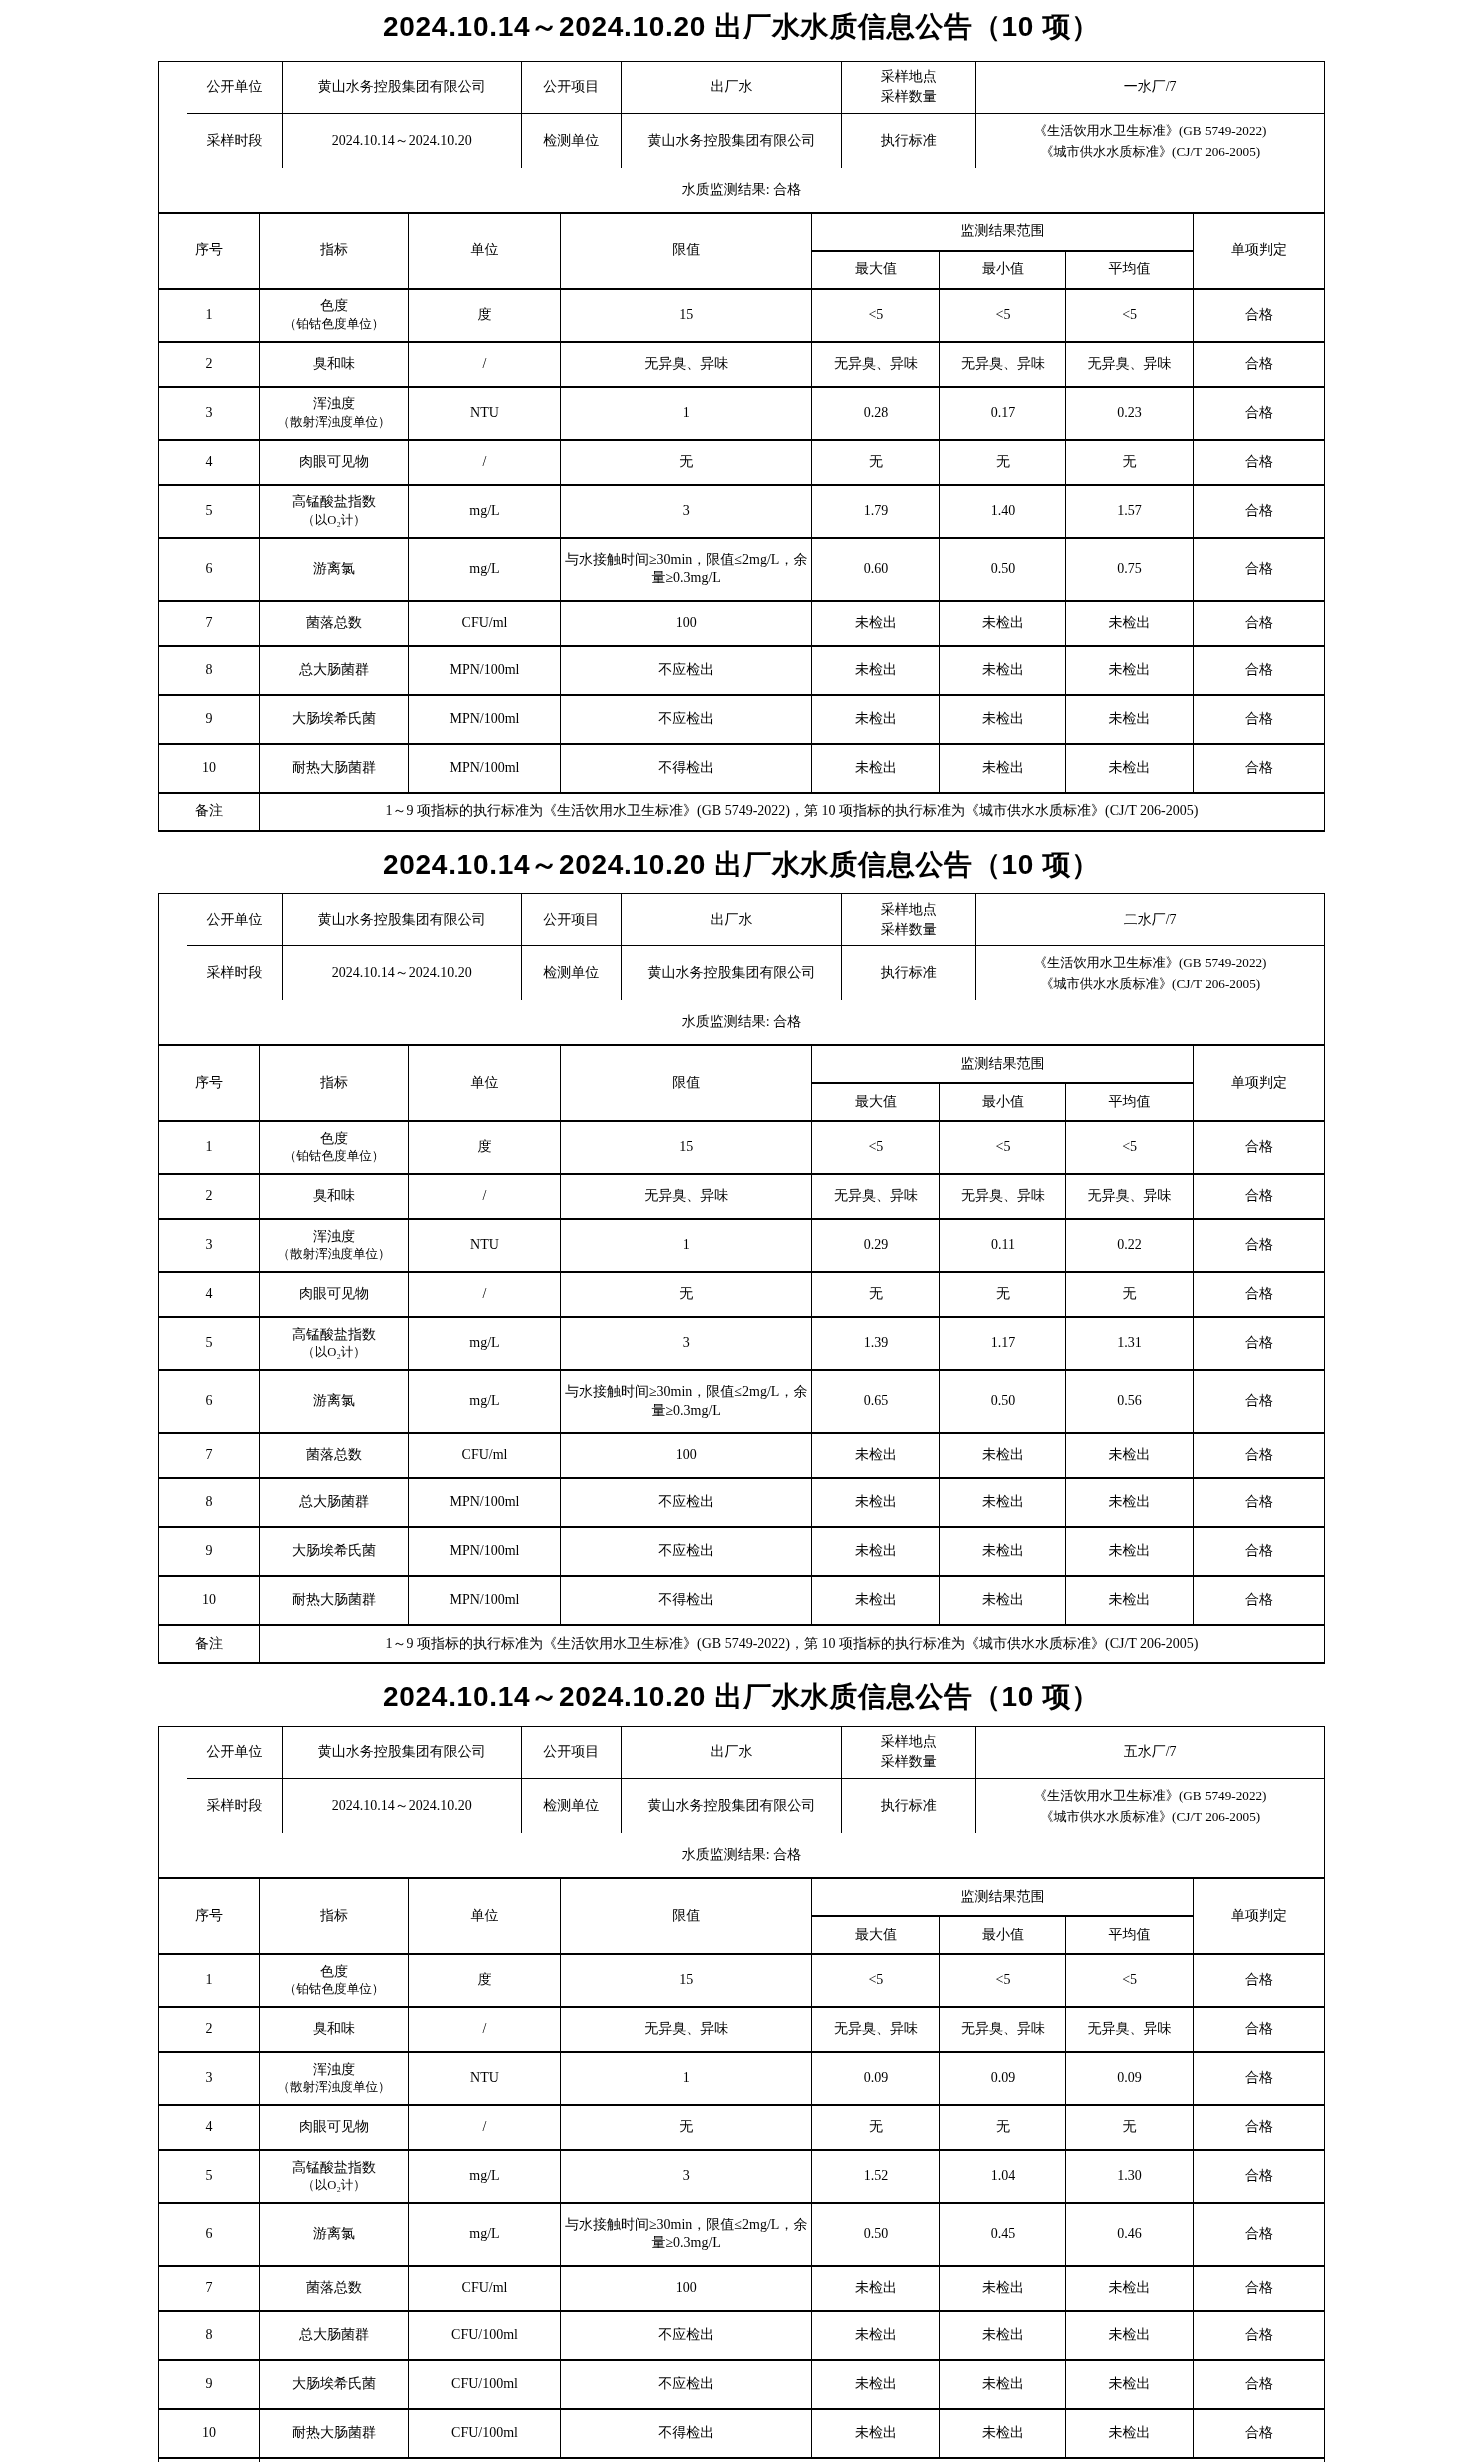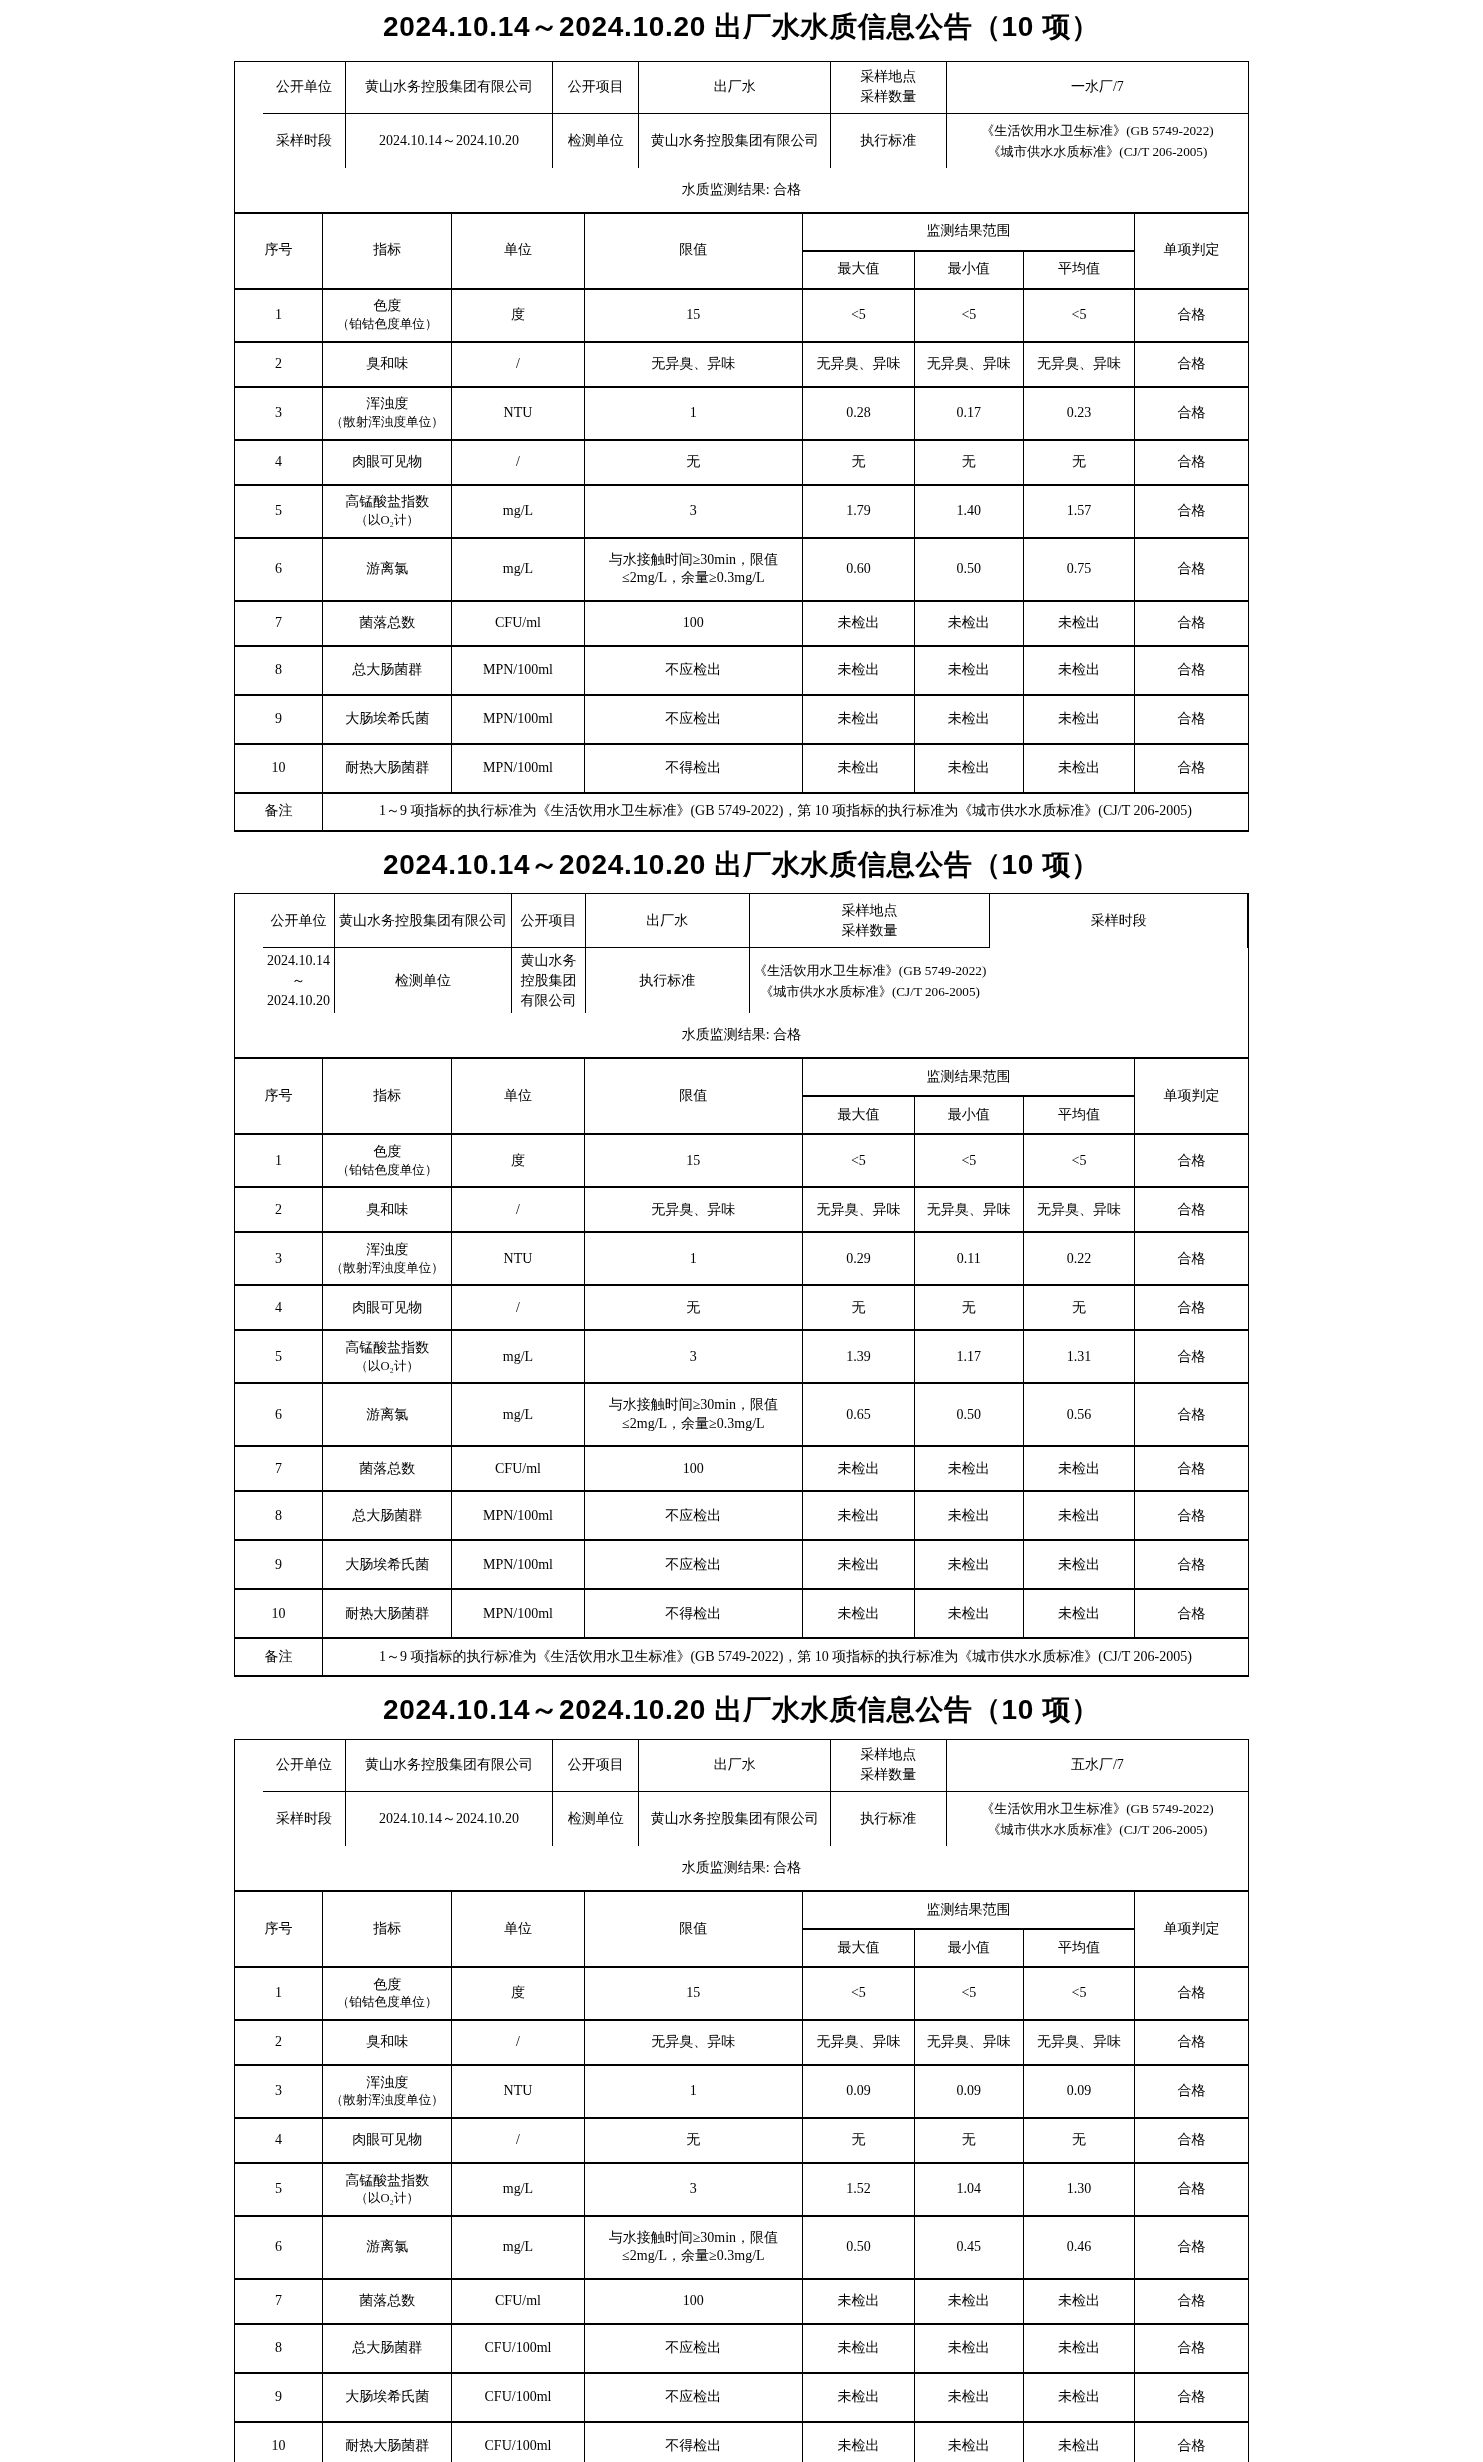--- a/index.html
+++ b/index.html
@@ -1,21 +1,21 @@
 <!DOCTYPE html>
 <html style="font-size:10.6px"><head>
 <meta charset="utf-8">
 <style>
   html, body { margin:0; padding:0; background:#ffffff; }
   body {
     width:1483px; min-height:2462px;
     font-family:"Liberation Serif","DejaVu Serif",serif;
     color:#000;
   }
-  .block { width:1015px; margin:4px auto; }
+  .block { width:1167px; margin:4px auto; }
   .doc-title {
     font-family:"Liberation Sans","DejaVu Sans",sans-serif;
     font-weight:bold; font-size:28px; line-height:32px;
     text-align:center; margin:17px 0 12.6px 0; letter-spacing:0.7px;
   }
   .block.first .doc-title { margin-top:10.6px; margin-bottom:18px; }
 
   
   .info {
     display:grid;
@@ -229,20 +229,21 @@
   <div class="sheet">
     <div class="info">
       <div class="cell row1">公开单位</div>
       <div class="cell row1">黄山水务控股集团有限公司</div>
       <div class="cell row1">公开项目</div>
       <div class="cell row1">出厂水</div>
       <div class="cell row1">
         <span>采样地点</span>
         <span>采样数量</span>
       </div>
+      <div class="cell row1 last">二水厂/7</div>
       <div class="cell row2">采样时段</div>
       <div class="cell row2">2024.10.14～2024.10.20</div>
       <div class="cell row2">检测单位</div>
       <div class="cell row2">黄山水务控股集团有限公司</div>
       <div class="cell row2">执行标准</div>
       <div class="cell row2 last">
         <span class="std-line">《生活饮用水卫生标准》(GB 5749-2022)</span>
         <span class="std-line">《城市供水水质标准》(CJ/T 206-2005)</span>
       </div>
     </div>

